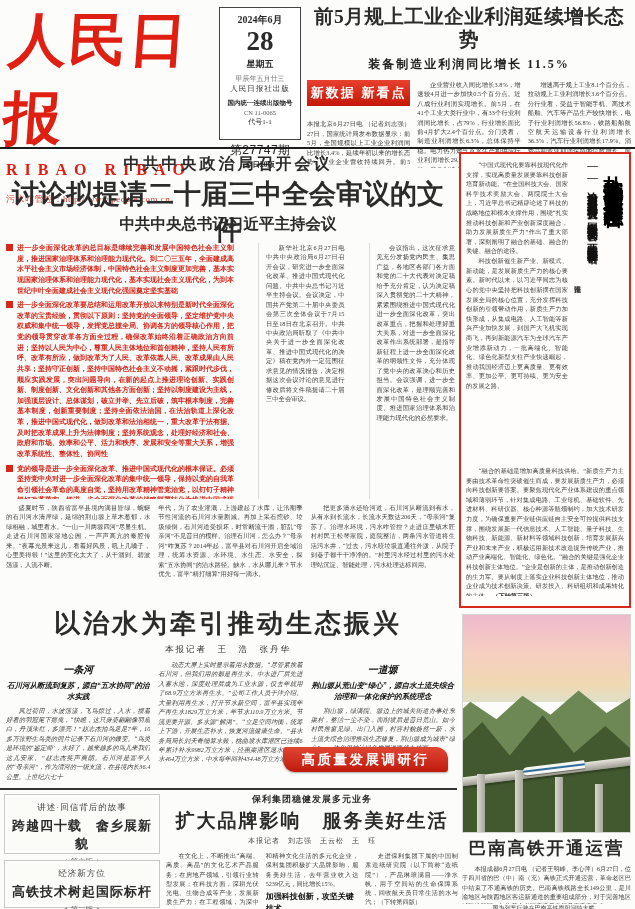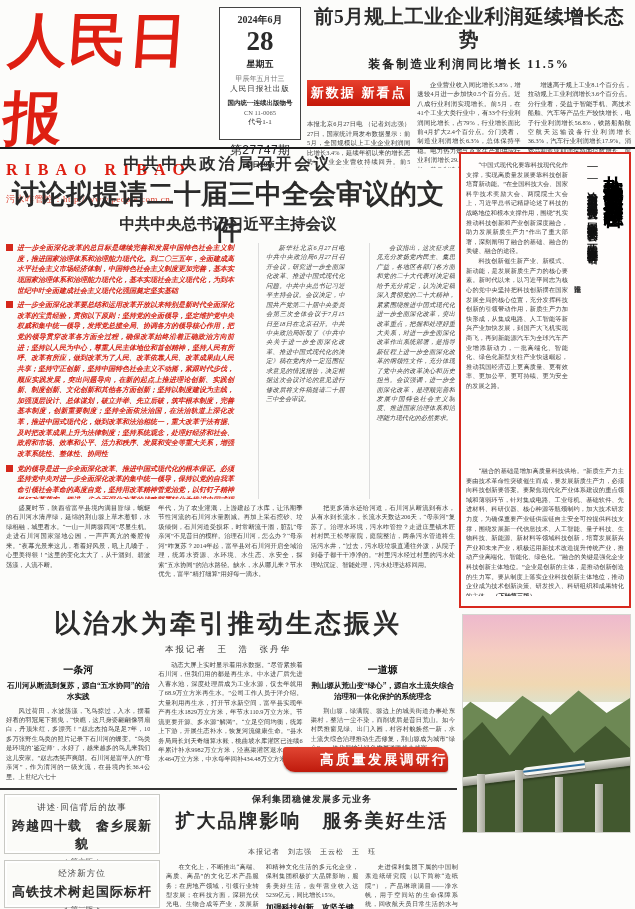--- a/index.html
+++ b/index.html
@@ -33,21 +33,21 @@
   #ind-cols .col{flex:1;font-size:6.3px;line-height:1.5;color:#3c3c3c;overflow:hidden;}
   #ind-badge{background:linear-gradient(#e8402e,#c41708);color:#fff;font-weight:bold;font-size:13px;
         text-align:center;letter-spacing:2px;padding:3px 0 4px;margin-bottom:13px;font-family:"Liberation Sans",sans-serif;}
   .toprule{left:0;top:147px;width:635px;height:2px;background:#1c1c1c;}
   
   #pol-kicker{left:0;top:154px;width:456px;text-align:center;font-size:16px;font-weight:bold;letter-spacing:3px;}
   #pol-headline{left:0;top:176px;width:456px;text-align:center;font-size:27px;font-weight:900;
         letter-spacing:0px;font-family:"Liberation Sans",sans-serif;}
   #pol-sub{left:0;top:214px;width:456px;text-align:center;font-size:15.5px;font-weight:bold;
         font-family:"Liberation Sans",sans-serif;}
-  #pol-body{left:6px;top:243px;width:449px;height:256px;display:flex;gap:24px;overflow:hidden;font-style:italic;}
+  #pol-body{left:6px;top:243px;width:449px;height:256px;display:flex;gap:24px;overflow:hidden;}
   #pol-red{width:228px;color:#d5281b;font-size:7px;line-height:1.52;font-weight:bold;}
   #pol-red .bullet{margin-bottom:4px;position:relative;padding-left:11px;}
   .sq{position:absolute;left:0;top:1px;width:7px;height:7px;background:#d5281b;display:inline-block;}
   #pol-body .ncol{flex:1;font-size:6.3px;line-height:1.5;color:#3c3c3c;border-left:1px solid #ddd;padding-left:7px;overflow:hidden;}
   .indent{text-indent:2em;}
   
   #redbox{left:459px;top:152px;width:172px;height:456px;border:2.5px solid #d8281e;background:#fffdfc;
         box-sizing:border-box;padding:6px 5px;}
   #rb-flex{display:flex;height:300px;gap:4px;}
   #rb-body{flex:1;font-size:6.2px;line-height:1.55;color:#3d3d3d;overflow:hidden;}
@@ -58,44 +58,44 @@
         line-height:1.05;letter-spacing:2px;color:#000;font-family:"Liberation Sans",sans-serif;}
   #rb-foot{margin-top:6px;font-size:6.2px;line-height:1.55;color:#3d3d3d;height:130px;overflow:hidden;}
   #rb-turn{text-align:right;font-weight:bold;}
   
   #fp-toprow{left:6px;top:503px;width:449px;height:80px;display:flex;gap:8px;overflow:hidden;}
   #fp-toprow .col{flex:1;font-size:6.3px;line-height:1.5;color:#3c3c3c;overflow:hidden;}
   #fp-kicker{left:0;top:588px;width:456px;text-align:center;font-size:14.5px;font-weight:bold;letter-spacing:1px;}
   #fp-headline{left:0;top:606px;width:456px;text-align:center;font-size:26px;font-weight:900;
         letter-spacing:3px;font-family:"Liberation Sans",sans-serif;}
   #fp-byline{left:0;top:644px;width:456px;text-align:center;font-size:8.5px;color:#333;letter-spacing:2px;}
-  #fp-body{left:6px;top:660px;width:449px;height:124px;display:flex;gap:8px;overflow:hidden;}
+  #fp-body{left:6px;top:660px;width:449px;height:124px;display:flex;gap:8px;overflow:hidden;font-style:italic;}
   #fp-body .col{flex:1;font-size:6.3px;line-height:1.5;color:#3c3c3c;overflow:hidden;}
   .subhead1{text-align:center;font-size:10px;font-weight:900;margin:2px 0 3px;color:#111;}
   .subhead2{text-align:center;font-size:7.5px;font-weight:bold;color:#111;margin-bottom:3px;line-height:1.5;}
   #fp-badge{left:283px;top:747px;width:165px;height:25px;background:linear-gradient(#e14633,#bf1a0c);
-        color:#fff;font-weight:900;font-size:13.5px;text-align:right;line-height:25px;letter-spacing:2.5px;
+        color:#fff;font-weight:900;font-size:13.5px;text-align:center;line-height:25px;letter-spacing:2.5px;
         border-radius:3px 12px 3px 12px;box-shadow:0 1px 2px rgba(0,0,0,.35);font-family:"Liberation Sans",sans-serif;}
   .botrule{left:0;top:788px;width:457px;height:1.5px;background:#333;}
   
   .refbox{left:4px;width:156px;background:#fbfbf8;border:1px solid #c9c9c4;box-shadow:inset 0 0 0 2px #fff;
         text-align:center;padding:7px 4px;box-sizing:border-box;}
   #refbox1{top:794px;height:60px;}
   #refbox2{top:860px;height:48px;}
   .refbox .rk{font-size:8.5px;color:#444;letter-spacing:1px;}
   .refbox .rt{font-size:13px;font-weight:900;margin-top:3px;letter-spacing:1px;}
   .refbox .rp{font-size:7.5px;color:#555;margin-top:4px;display:flex;align-items:center;justify-content:center;gap:4px;}
   .tri{width:0;height:0;border-top:3px solid transparent;border-bottom:3px solid transparent;display:inline-block;}
   .tri.l{border-right:4px solid #888;}
   .tri.r{border-left:4px solid #888;}
   
   #poly{left:166px;top:793px;width:292px;height:116px;}
   #poly-kicker{text-align:center;font-size:9px;font-weight:bold;letter-spacing:1px;}
   #poly-headline{text-align:center;font-size:19px;font-weight:900;letter-spacing:2px;margin-top:2px;}
-  #poly-byline{text-align:center;font-size:7px;color:#444;margin-top:13px;letter-spacing:1px;}
+  #poly-byline{text-align:center;font-size:7px;color:#444;margin-top:2px;letter-spacing:1px;}
   #poly-cols{display:flex;gap:7px;margin-top:5px;height:64px;overflow:hidden;}
   #poly-cols .col{flex:1;font-size:6.2px;line-height:1.5;color:#3c3c3c;overflow:hidden;}
   .polysub{font-size:8px;font-weight:900;margin:3px 0;color:#111;}
   
   #photo{left:462px;top:614px;width:169px;height:219px;overflow:hidden;border:1px solid #d5d5d0;box-sizing:border-box;}
   .sky{position:absolute;left:0;top:0;width:100%;height:40%;
         background:linear-gradient(180deg,#eeb9cd 0%,#f6cfc0 45%,#f0d8b2 80%,#dfe0c8 100%);}
   .mtn-far{position:absolute;left:-10%;top:26%;width:120%;height:40%;background:#6d8854;
         clip-path:polygon(0 60%,12% 35%,25% 55%,38% 28%,52% 50%,66% 22%,80% 48%,92% 30%,100% 55%,100% 100%,0 100%);}
   .mtn-near{position:absolute;left:-5%;top:40%;width:110%;height:62%;background:#42582f;
@@ -258,14 +258,23 @@
     <div class="mtn-far"></div>
     <div class="mtn-near"></div>
     <div class="deck"></div>
     <div class="pier" style="left:14px;height:58px;"></div>
     <div class="pier" style="left:52px;height:62px;"></div>
     <div class="pier" style="left:92px;height:55px;"></div>
     <div class="pier" style="left:132px;height:48px;"></div>
     <div class="train"></div>
   </div>
 
+  <div id="banan" class="abs">
+    <div id="banan-headline">巴南高铁开通运营</div>
+    <div id="banan-body" class="just indent">
+      <span class="lead"></span>
+      <span>本报成都6月27日电 （记者王明峰、李心萍）6月27日，位于四川省的巴（中）南（充）高铁正式开通运营，革命老区巴中结束了不通高铁的历史。巴南高铁线路全长149公里，是川渝地区与陕西地区客运新通道的重要组成部分，对于完善地区城际铁路网，加快革命老区高质量发展具有重要意义。</span>
+    </div>
+    <div id="banan-caption">图为列车行驶在巴南高铁恩阳河特大桥。</div>
+
+  </div>
 
 </div>
 
 </body></html>

